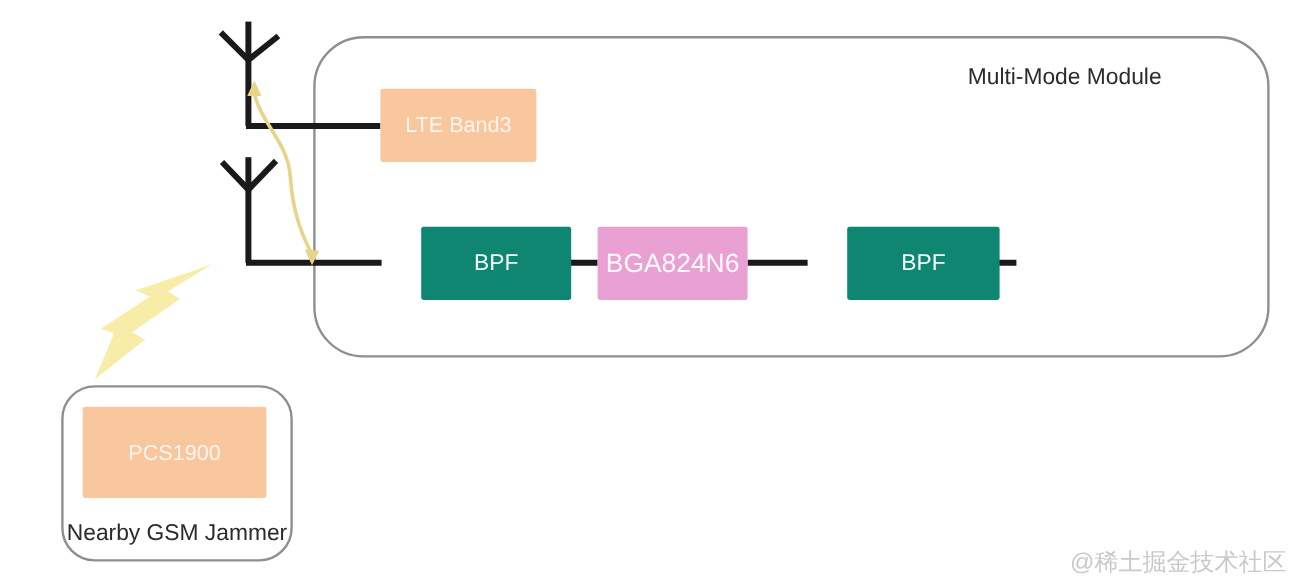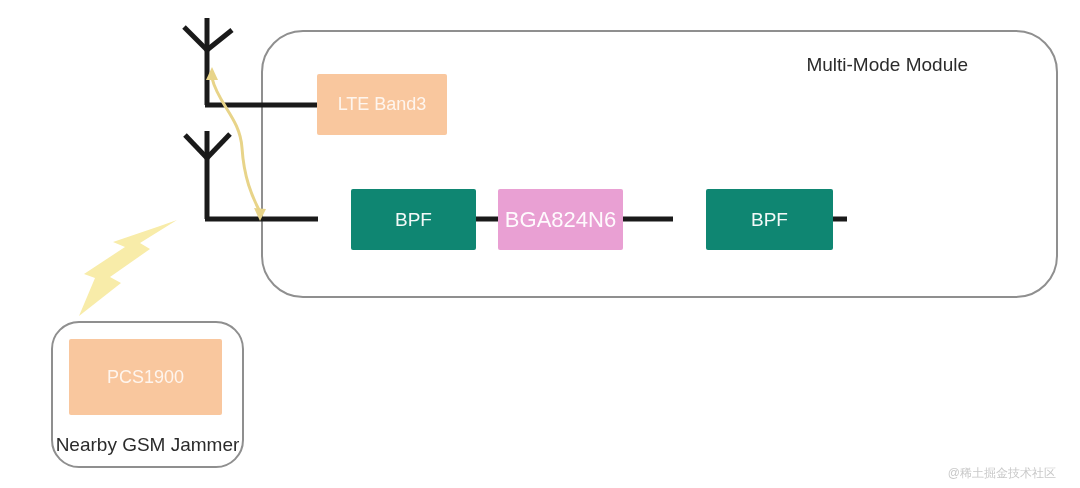--- a/index.html
+++ b/index.html
@@ -79,22 +79,22 @@
   .jammer-caption {
     position: absolute;
     left: 0; right: 0; bottom: 10px;
     text-align: center;
     font-size: 19px;
     color: var(--text-dark);
     white-space: nowrap;
   }
   .watermark {
     position: absolute;
-    right: 24px; bottom: 6px;
-    font-size: 12px;
+    right: 8px; bottom: 6px;
+    font-size: 20px;
     color: var(--watermark-gray);
     z-index: 1;
   }
 </style>
 </head>
 <body>
 
 <div class="stage">
 
   <div class="module">

